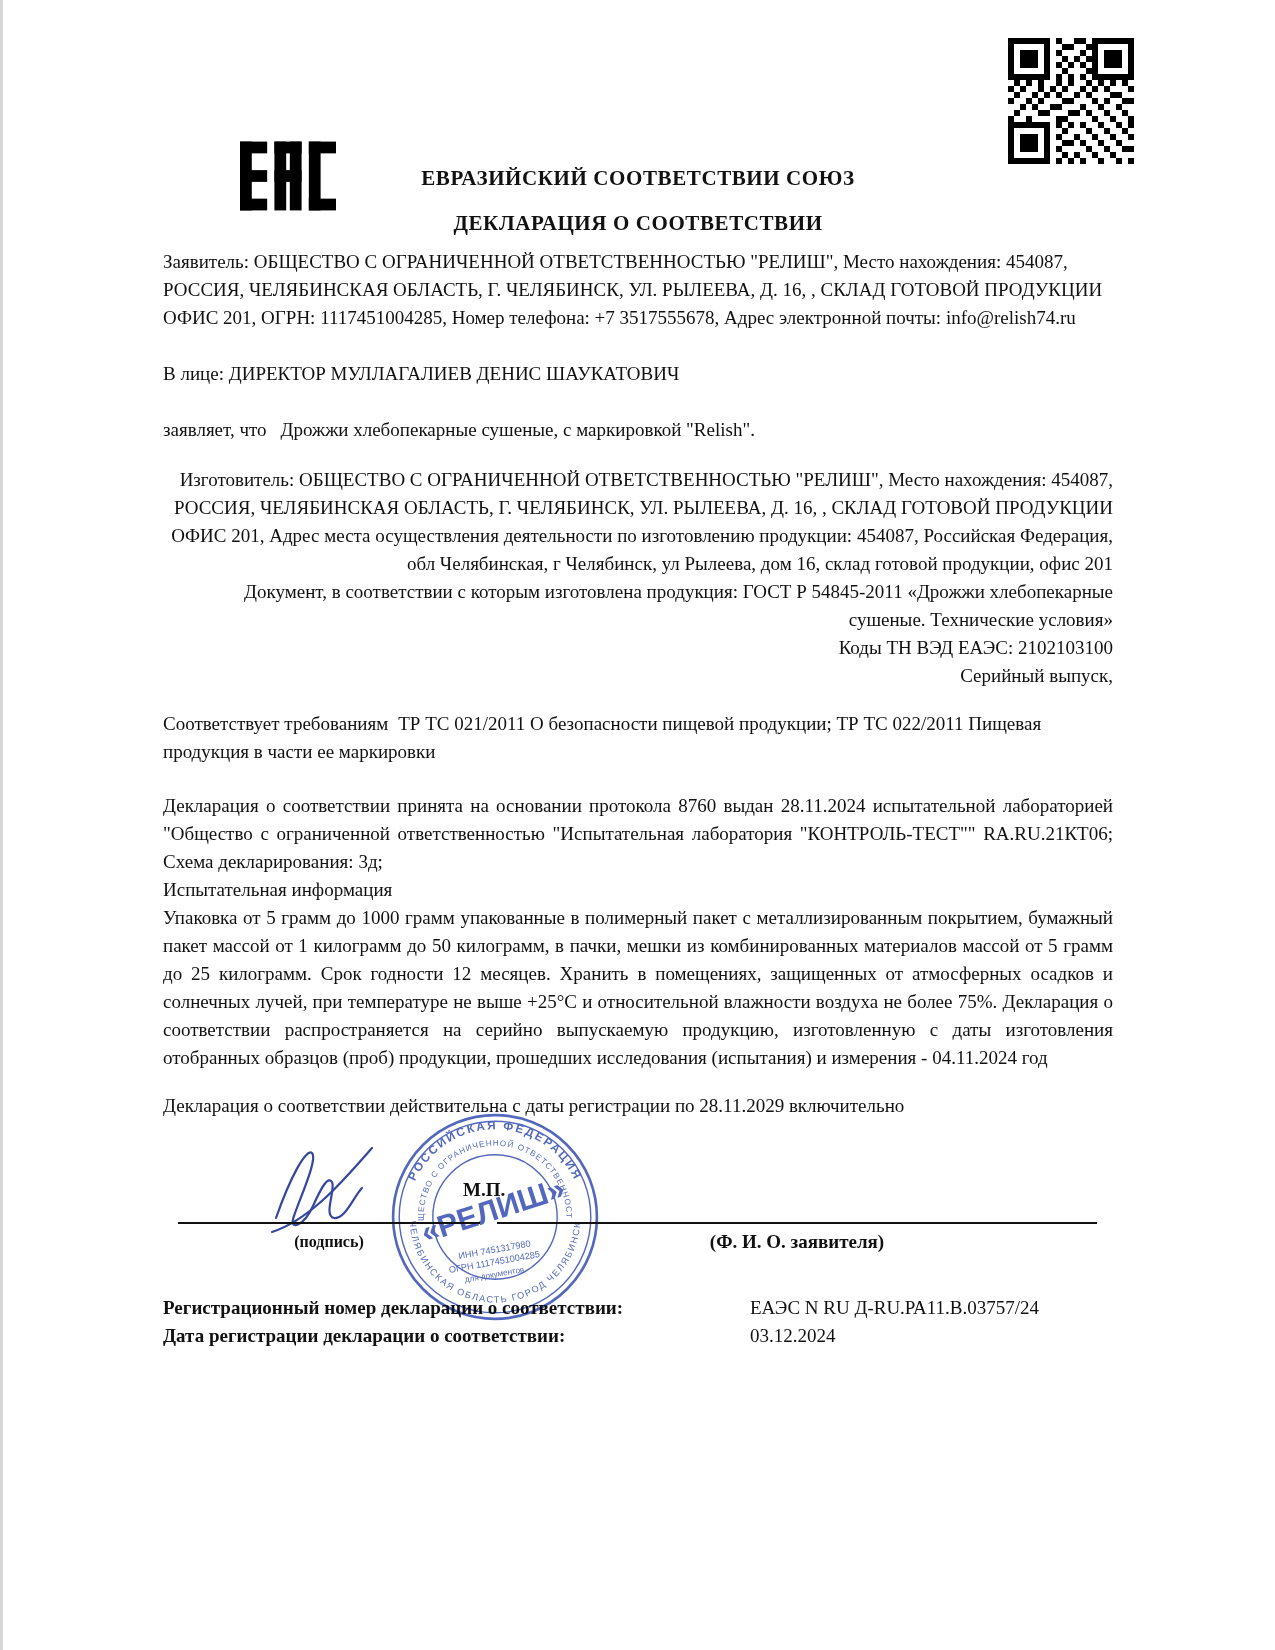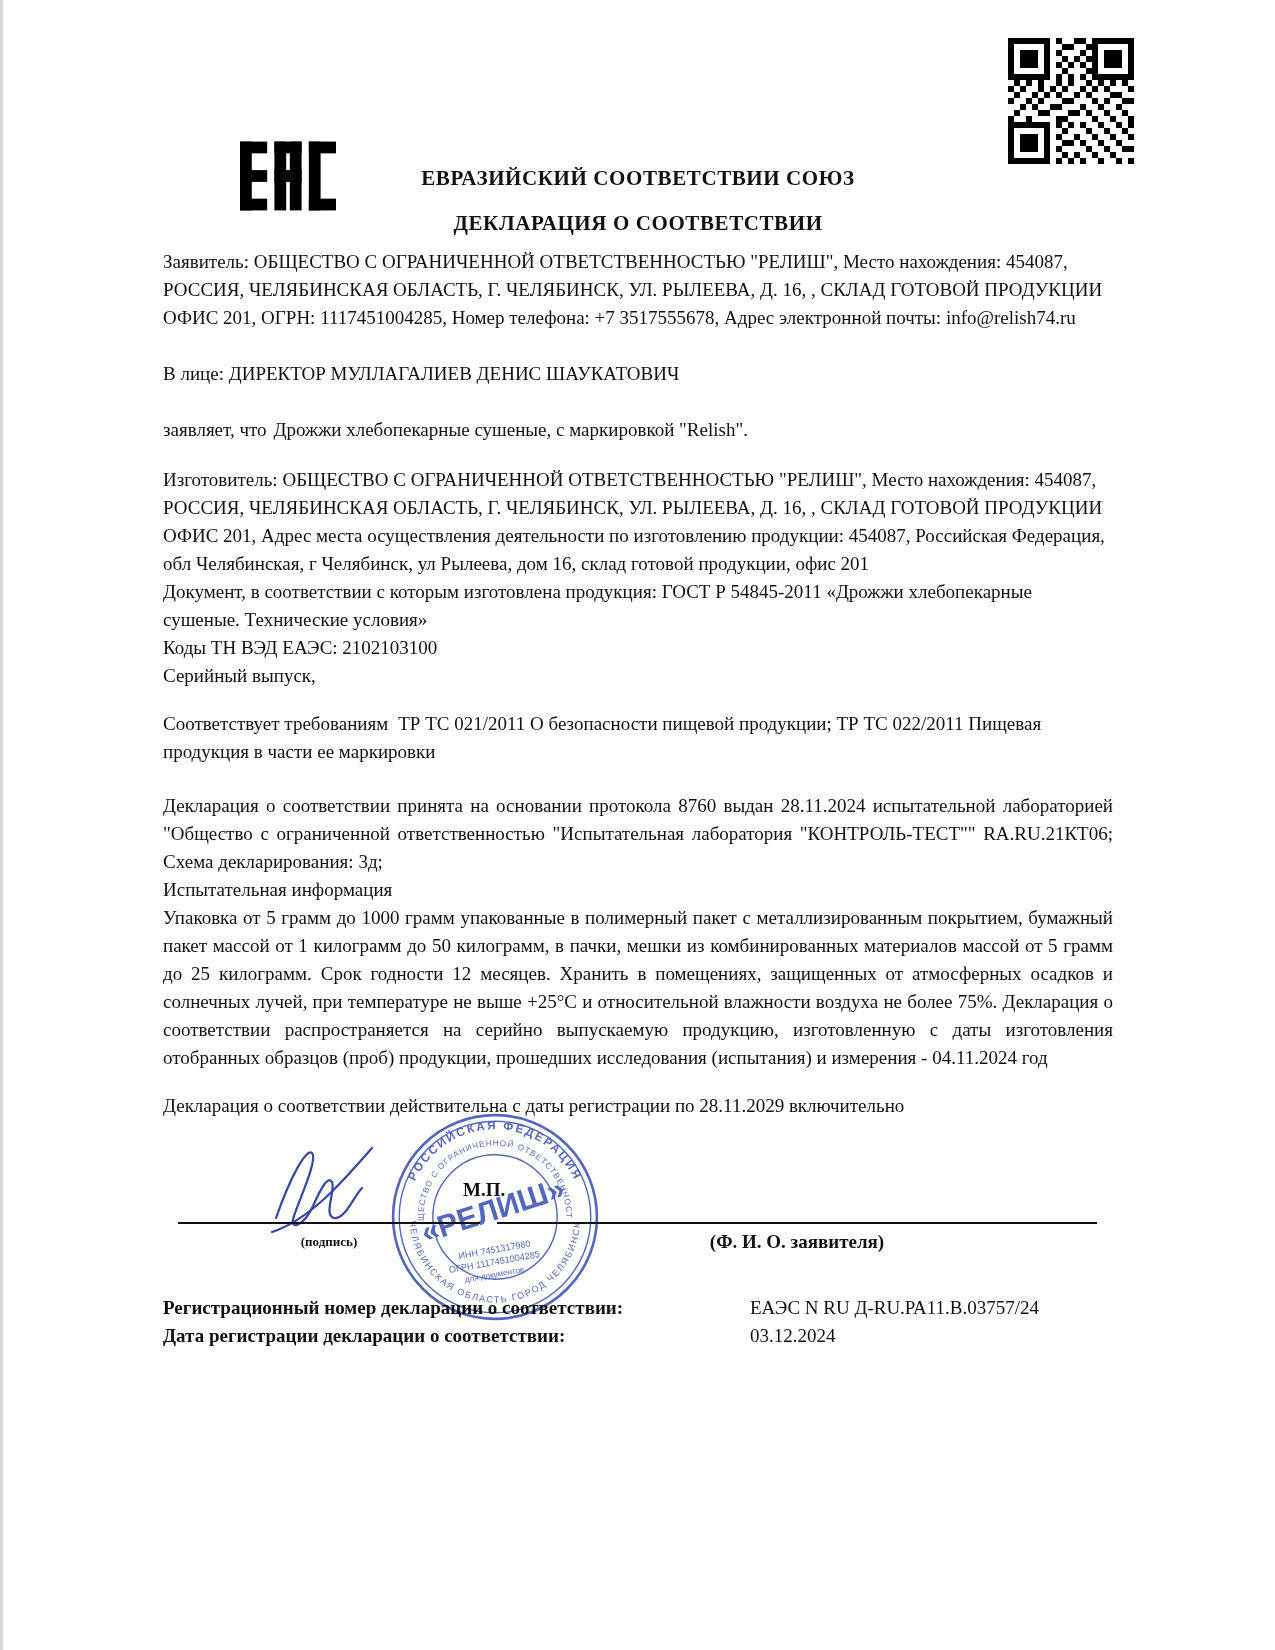--- a/index.html
+++ b/index.html
@@ -17,36 +17,36 @@
   .titles { position:absolute; left:163px; top:166px; width:950px; text-align:center; }
   .titles .t1 { font-size:21px; font-weight:bold; letter-spacing:.6px; }
   .titles .t2 { font-size:21px; font-weight:bold; letter-spacing:.6px; margin-top:20px; }
   
   .content { position:absolute; left:163px; top:248px; width:950px; font-size:19px; line-height:28px; }
   .content p { margin:0; }
   b { font-weight:normal; }
   .jst { text-align:justify; }
   .mt-rep { margin-top:28px !important; }
   .mt-dec { margin-top:28px !important; }
-  .mt-man { margin-top:22px !important; }
+  .mt-man { margin-top:22px !important;text-align:right; }
   .mt-com { margin-top:20px !important; }
   .mt-bas { margin-top:26px !important; }
   .mt-val { margin-top:20px !important; }
   .ml10 { margin-left:10px; }
-  .ml14 { margin-left:7px; }
+  .ml14 { margin-left:14px; }
   .blockline { display:block; }
   
   .sig-area { position:relative; height:160px; margin-top:14px; }
   .sig-svg { position:absolute; left:105px; top:2px; width:140px; height:100px; }
   .stamp { position:absolute; left:225px; top:-24px; width:214px; height:214px; opacity:.88; mix-blend-mode:multiply; }
   .mp { position:absolute; left:300px; top:42px; font-weight:bold; font-size:19px; }
   .sig-name { position:absolute; left:334px; top:50px; width:600px; text-align:center; font-size:19px; }
   .line-left  { position:absolute; left:15px;  top:88px; width:302px; border-top:2px solid #111; }
   .line-right { position:absolute; left:334px; top:88px; width:600px; border-top:2px solid #111; }
-  .cap-left  { position:absolute; left:15px;  top:94px; width:302px; text-align:center; font-weight:bold; font-size:13px; }
+  .cap-left  { position:absolute; left:15px;  top:94px; width:302px; text-align:center; font-weight:bold; font-size:16px; }
   .cap-right { position:absolute; left:334px; top:94px; width:600px; text-align:center; font-weight:bold; font-size:19px; }
   
   .reg-row { display:flex; }
   .reg-row:first-of-type { margin-top:30px; }
   .reg-label { width:587px; font-weight:bold; }
   .reg-value { flex:1; }
   svg text { font-family:"Liberation Sans","DejaVu Sans",sans-serif; }
 </style>
 </head>
 <body>

